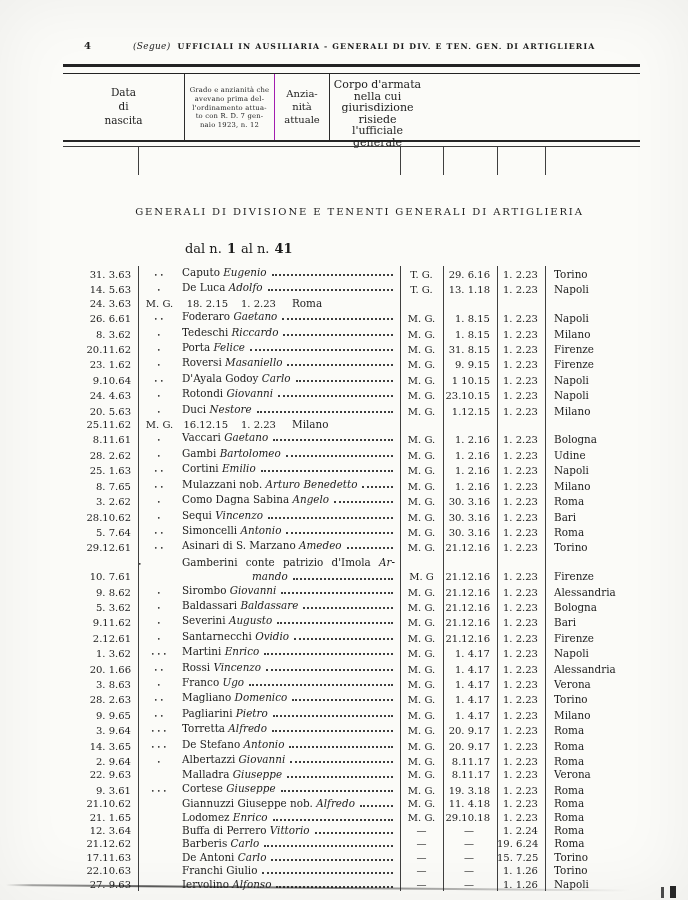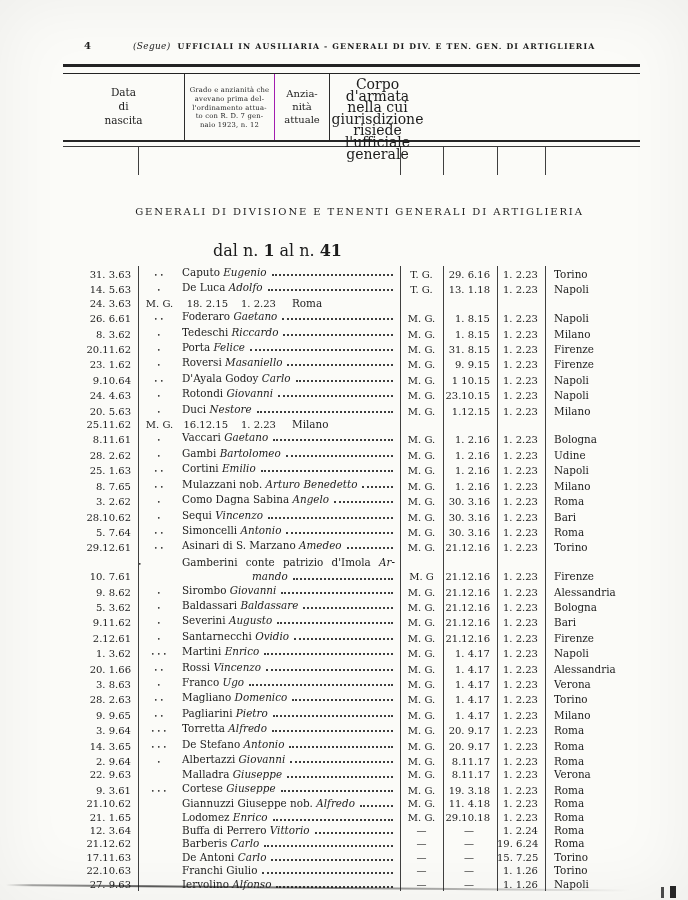--- a/index.html
+++ b/index.html
@@ -13,28 +13,28 @@
   .runtitle i{font-weight:normal;font-style:italic;letter-spacing:.3px;font-size:9px;margin-right:7px;}
   
   .table{position:absolute;left:63px;top:64px;width:577px;}
   .rule-top{height:6px;border-top:3px solid #232323;border-bottom:1px solid #232323;}
   .hrow{display:flex;height:66px;}
   .hc{box-sizing:border-box;text-align:center;white-space:pre-line;}
   .h-date{width:122px;border-right:1px solid #2c2c2c;font-size:10.5px;line-height:14px;padding-top:11px;}
   .h-name{width:215px;border-right:1px solid #2c2c2c;font-size:10.5px;letter-spacing:2.4px;line-height:64px;}
   .h-grado{width:90px;border-right:1px solid #a21caf;font-size:6.8px;line-height:8.8px;padding-top:12px;letter-spacing:.2px;}
   .h-anz{width:55px;border-right:1px solid #2c2c2c;font-size:10px;line-height:13px;padding-top:13px;}
-  .h-corpo{width:95px;font-size:14px;line-height:11.6px;padding-top:5px;}
+  .h-corpo{width:95px;font-size:11px;line-height:11.6px;padding-top:5px;}
   .rule-mid{height:4px;border-top:2px solid #262626;border-bottom:1px solid #3a3a3a;}
   .stubrow{position:relative;height:28px;}
   .vline{position:absolute;top:0;bottom:0;width:1px;background:#3f3f3f;}
   
   .stitle{position:absolute;left:63px;top:206px;width:577px;box-sizing:border-box;padding-left:16px;
           text-align:center;font-size:10px;letter-spacing:1.9px;white-space:nowrap;}
-  .srange{position:absolute;left:185px;top:241px;font-size:16px;margin-left:28px;}
+  .srange{position:absolute;left:185px;top:241px;font-size:13px;}
   .srange span{margin-right:5px;}
   .srange b{margin-right:5px;}
   
   .tbody{position:absolute;left:63px;top:266px;width:577px;font-size:10.4px;}
   .trow{display:flex;align-items:flex-end;line-height:13.4px;}
   .c-date{flex:0 0 75px;box-sizing:border-box;text-align:right;padding-right:7px;font-size:10px;white-space:nowrap;}
   .c-name{flex:0 0 262px;box-sizing:border-box;padding-right:5px;min-width:0;}
   .nmline{display:flex;align-items:baseline;}
   .stars{flex:0 0 44px;text-align:center;font-size:6px;letter-spacing:2.5px;align-self:center;padding-top:2px;}
   .nm{white-space:pre;}

